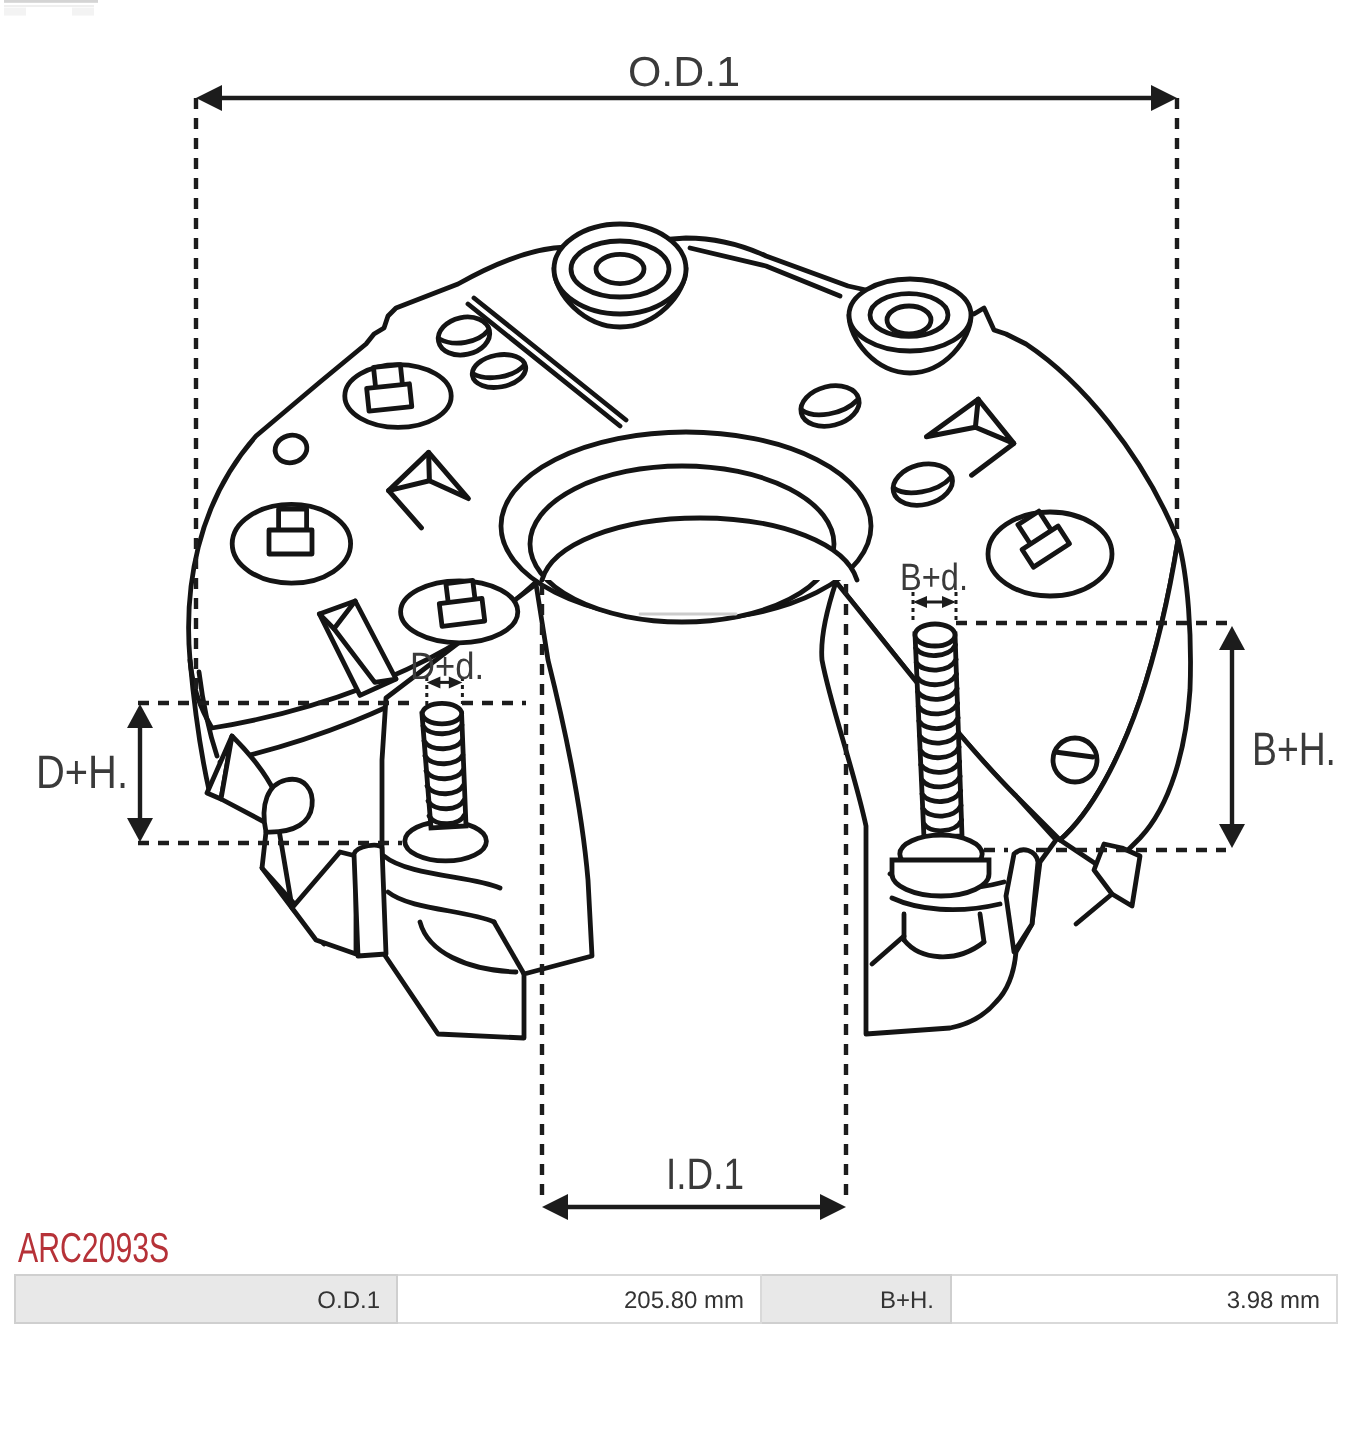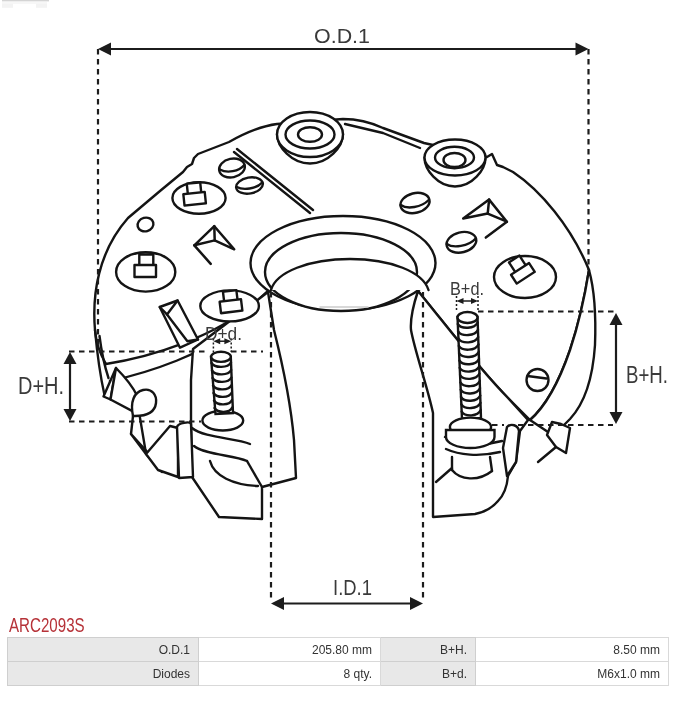--- a/index.html
+++ b/index.html
@@ -249,22 +249,16 @@
       <col style="width:191px">
       <col style="width:182px">
       <col style="width:95px">
       <col style="width:193px">
     </colgroup>
   <tbody>
       <tr>
         <td class="g">O.D.1</td>
         <td>205.80 mm</td>
         <td class="g">B+H.</td>
-        <td>8.50 mm</td>
-      </tr>
-  <tr>
-        <td class="g">Diodes</td>
-        <td>8 qty.</td>
-        <td class="g">B+d.</td>
-        <td>M6x1.0 mm</td>
+        <td>3.98 mm</td>
       </tr>
 </tbody>
   </table>
 
 </body></html>

